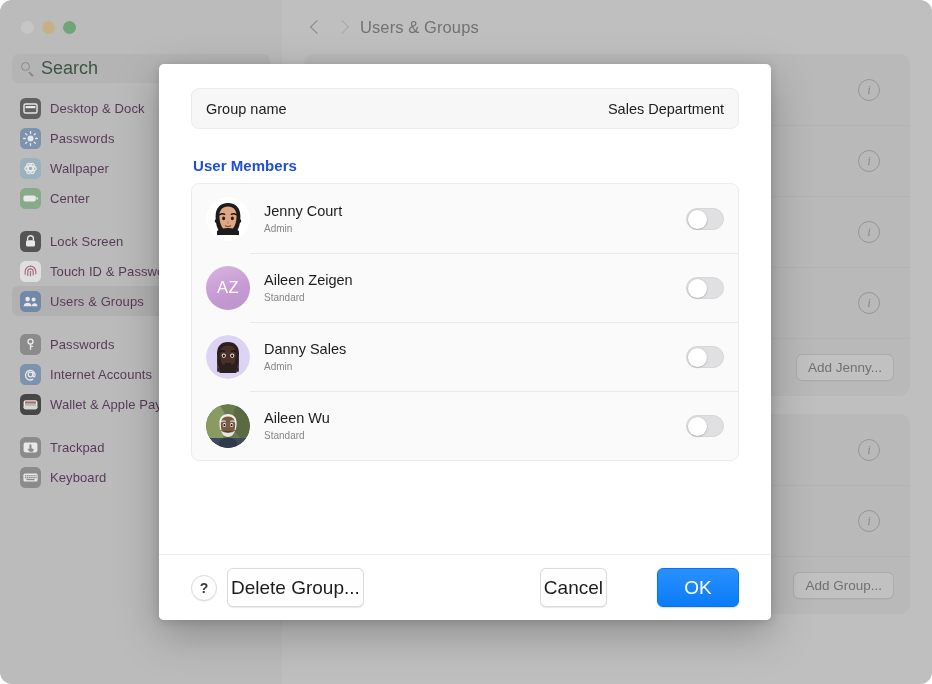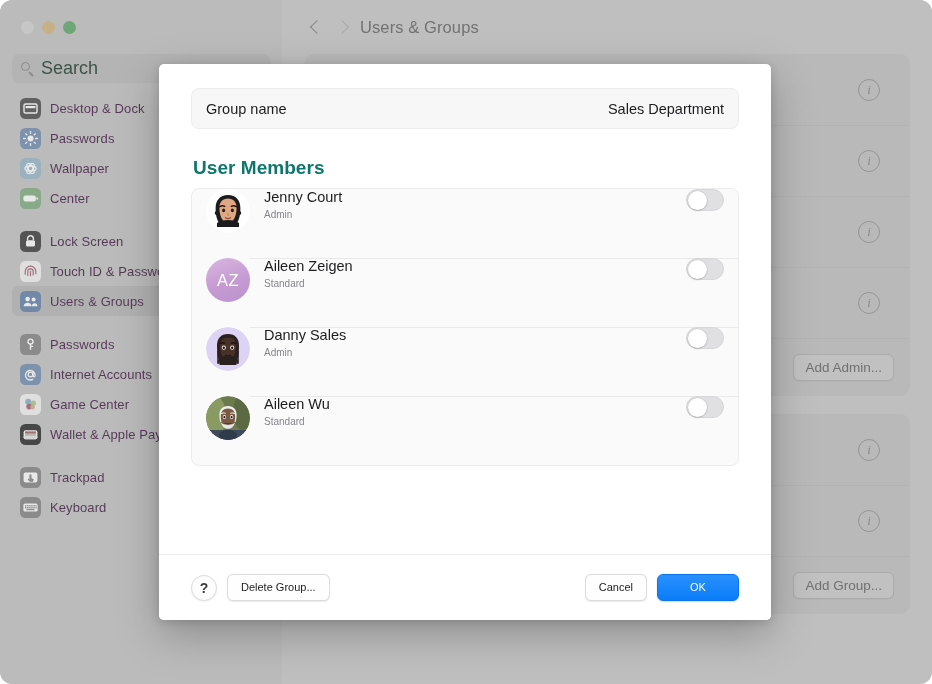--- a/index.html
+++ b/index.html
@@ -280,36 +280,37 @@
     flex: 0 0 auto;
   }
   .gname-value {
     margin-left: auto;
     font-size: 14.5px;
     color: #1d1d1f;
     text-align: right;
   }
 
   .section-title {
-    font-size: 19px;
+    font-size: 15px;
     font-weight: 700;
-    color: #0f766e;
+    color: #1d4ed8;
     margin: 28px 0 9px 2px;
     letter-spacing: 0.05px;
   }
 
   .members-card {
     background: #fafafa;
     border: 0.5px solid #ececec;
     border-radius: 8px;
     overflow: hidden;
   }
   .member-row {
     height: 69px;
     display: flex;
+    align-items: center;
     padding: 0 14px;
     box-sizing: border-box;
     position: relative;
   }
   .member-row + .member-row::before {
     content: "";
     position: absolute;
     left: 58px; right: 0; top: 0;
     height: 1px;
     background: #e9e9e9;
@@ -387,39 +388,40 @@
     display: flex;
     align-items: center;
     justify-content: center;
     font-size: 14px;
     font-weight: 700;
     color: #3a3a3c;
     box-sizing: border-box;
   }
   .btn {
     border-radius: 6px;
-    font-size: 11px;
-    padding: 5px 13px;
+    font-size: 19px;
+    padding: 5px 3px;
     box-sizing: border-box;
     line-height: 1.45;
     white-space: nowrap;
   }
   .btn.plain {
     background: #fefefe;
     border: 0.5px solid #dcdcdc;
     color: #1d1d1f;
     box-shadow: 0 0.5px 1px rgba(0,0,0,0.09);
   }
   .btn.primary {
     background: linear-gradient(180deg, #2a90ff 0%, #0a7cf7 100%);
     border: 0.5px solid #0a74e8;
     color: #ffffff;
     box-shadow: 0 0.5px 1.5px rgba(0,0,0,0.16);
     min-width: 82px;
     text-align: center;
+    margin-left: 40px;
   }
   .footer-spacer { flex: 1 1 auto; }
 </style>
 </head>
 <body>
 
 <div id="app">
 
   <div class="bg-window">
 
@@ -539,31 +541,20 @@
         <div class="nav-item">
           <span class="sicon" style="background:#5e9aea;">
             <svg viewBox="0 0 21 21">
                 <g fill="none" stroke="#fff" stroke-width="1.3">
                   <circle cx="10.5" cy="10.5" r="2.3"></circle>
                   <path d="M13 8.6v3.2c0 1.4 2.1 1.4 2.1-0.6a4.8 4.8 0 1 0-2 3.9"></path>
                 </g>
               </svg>
           </span>
           <span class="nav-label">Internet Accounts</span>
-        </div>
-        <div class="nav-item">
-          <span class="sicon" style="background:#f4f4f4;">
-            <svg viewBox="0 0 21 21">
-                <circle cx="8.2" cy="7.8" r="3" fill="#64c2f0"></circle>
-                <circle cx="13.2" cy="9.2" r="2.7" fill="#9fd94a"></circle>
-                <circle cx="9.2" cy="12.6" r="2.9" fill="#f0568a"></circle>
-                <circle cx="12.6" cy="13.1" r="2.3" fill="#f5b63c"></circle>
-              </svg>
-          </span>
-          <span class="nav-label">Game Center</span>
         </div>
         <div class="nav-item">
           <span class="sicon" style="background:#3a3a3e;">
             <svg viewBox="0 0 21 21">
                 <rect x="3.6" y="6.2" width="13.8" height="9" rx="2" fill="#fff"></rect>
                 <rect x="5" y="7.4" width="11" height="1.6" fill="#f0556a"></rect>
                 <rect x="5" y="9" width="11" height="1.6" fill="#f3a33c"></rect>
                 <rect x="5" y="10.6" width="11" height="1.6" fill="#5ec2ea"></rect>
                 <rect x="3.6" y="11.6" width="13.8" height="3.6" rx="1.6" fill="#e8e8e8"></rect>
               </svg>
@@ -628,21 +619,21 @@
           </div>
           <div class="card-row">
             <span class="spacer"></span>
             <span class="info-btn">i</span>
           </div>
           <div class="card-row">
             <span class="spacer"></span>
             <span class="info-btn">i</span>
           </div>
           <div class="card-footer">
-            <span class="ghost-btn">Add Admin...</span>
+            <span class="ghost-btn">Add Jenny...</span>
           </div>
         </div>
 
         <div style="height:18px"></div>
 
         <div class="card">
           <div class="card-row">
             <span class="spacer"></span>
             <span class="info-btn">i</span>
           </div>

